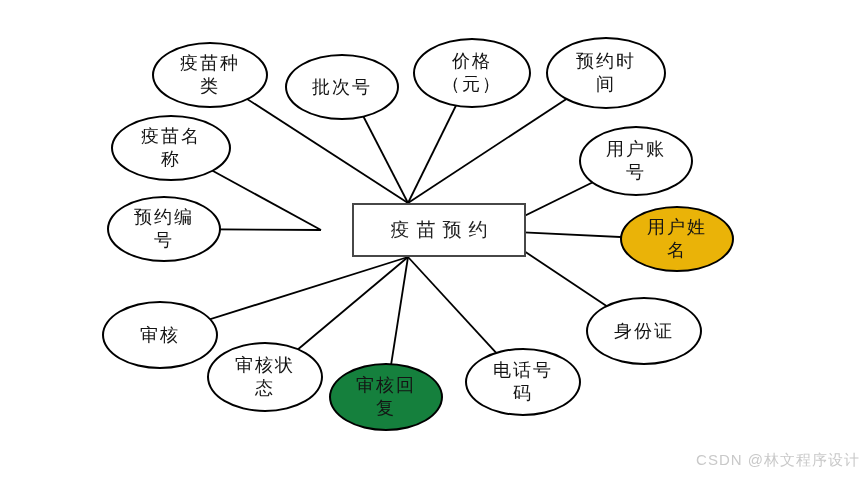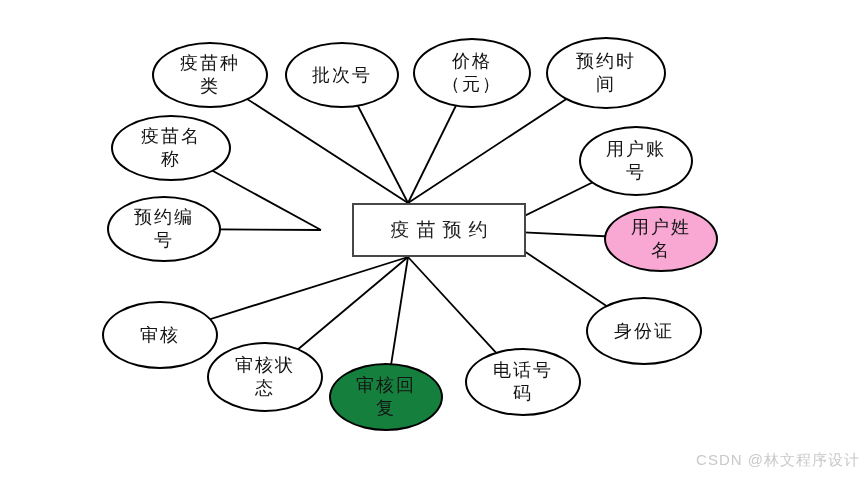--- a/index.html
+++ b/index.html
@@ -69,28 +69,28 @@
       <line x1="408" y1="257" x2="523" y2="382" stroke="#000000" stroke-width="1.8"></line>
       <line x1="408" y1="257" x2="386" y2="397" stroke="#000000" stroke-width="1.8"></line>
       <line x1="408" y1="257" x2="265" y2="377" stroke="#000000" stroke-width="1.8"></line>
       <line x1="408" y1="257" x2="160" y2="335" stroke="#000000" stroke-width="1.8"></line>
       <line x1="321" y1="230" x2="164" y2="229" stroke="#000000" stroke-width="1.8"></line>
       <line x1="321" y1="230" x2="171" y2="148" stroke="#000000" stroke-width="1.8"></line>
     </svg>
   <div id="node-layer">
       <div class="node" style="left: 152px; top: 42px; width: 116px; height: 66px; border-color: rgb(0, 0, 0); background: rgb(255, 255, 255);">疫苗种
 类</div>
-      <div class="node" style="left: 285px; top: 42px; width: 114px; height: 66px; border-color: rgb(0, 0, 0); background: rgb(255, 255, 255);">批次号</div>
+      <div class="node" style="left: 285px; top: 54px; width: 114px; height: 66px; border-color: rgb(0, 0, 0); background: rgb(255, 255, 255);">批次号</div>
       <div class="node" style="left: 413px; top: 38px; width: 118px; height: 70px; border-color: rgb(0, 0, 0); background: rgb(255, 255, 255);">价格
 （元）</div>
       <div class="node" style="left: 546px; top: 37px; width: 120px; height: 72px; border-color: rgb(0, 0, 0); background: rgb(255, 255, 255);">预约时
 间</div>
       <div class="node" style="left: 579px; top: 126px; width: 114px; height: 70px; border-color: rgb(0, 0, 0); background: rgb(255, 255, 255);">用户账
 号</div>
-      <div class="node" style="left: 604px; top: 206px; width: 114px; height: 66px; border-color: rgb(0, 0, 0); background: #f9a8d4;">用户姓
+      <div class="node" style="left: 620px; top: 206px; width: 114px; height: 66px; border-color: rgb(0, 0, 0); background: #eab308;">用户姓
 名</div>
       <div class="node" style="left: 586px; top: 297px; width: 116px; height: 68px; border-color: rgb(0, 0, 0); background: rgb(255, 255, 255);">身份证</div>
       <div class="node" style="left: 465px; top: 348px; width: 116px; height: 68px; border-color: rgb(0, 0, 0); background: rgb(255, 255, 255);">电话号
 码</div>
       <div class="node" style="left: 329px; top: 363px; width: 114px; height: 68px; border-color: rgb(0, 0, 0); background: #15803d;">审核回
 复</div>
       <div class="node" style="left: 207px; top: 342px; width: 116px; height: 70px; border-color: rgb(0, 0, 0); background: rgb(255, 255, 255);">审核状
 态</div>
       <div class="node" style="left: 102px; top: 301px; width: 116px; height: 68px; border-color: rgb(0, 0, 0); background: rgb(255, 255, 255);">审核</div>
       <div class="node" style="left: 107px; top: 196px; width: 114px; height: 66px; border-color: rgb(0, 0, 0); background: rgb(255, 255, 255);">预约编

